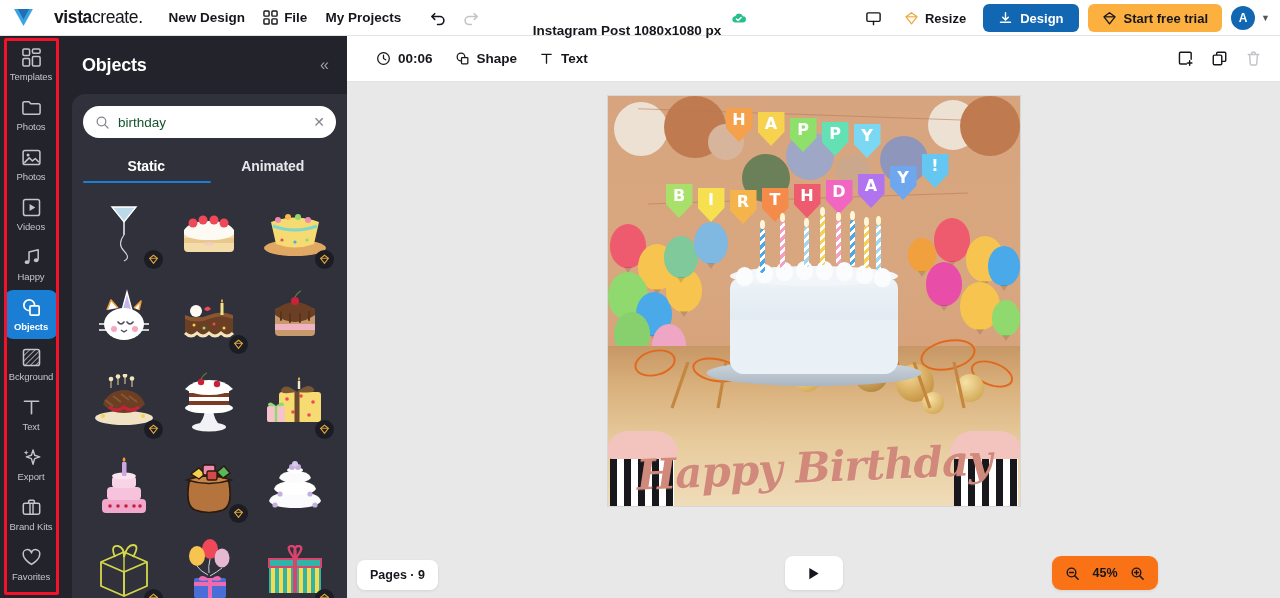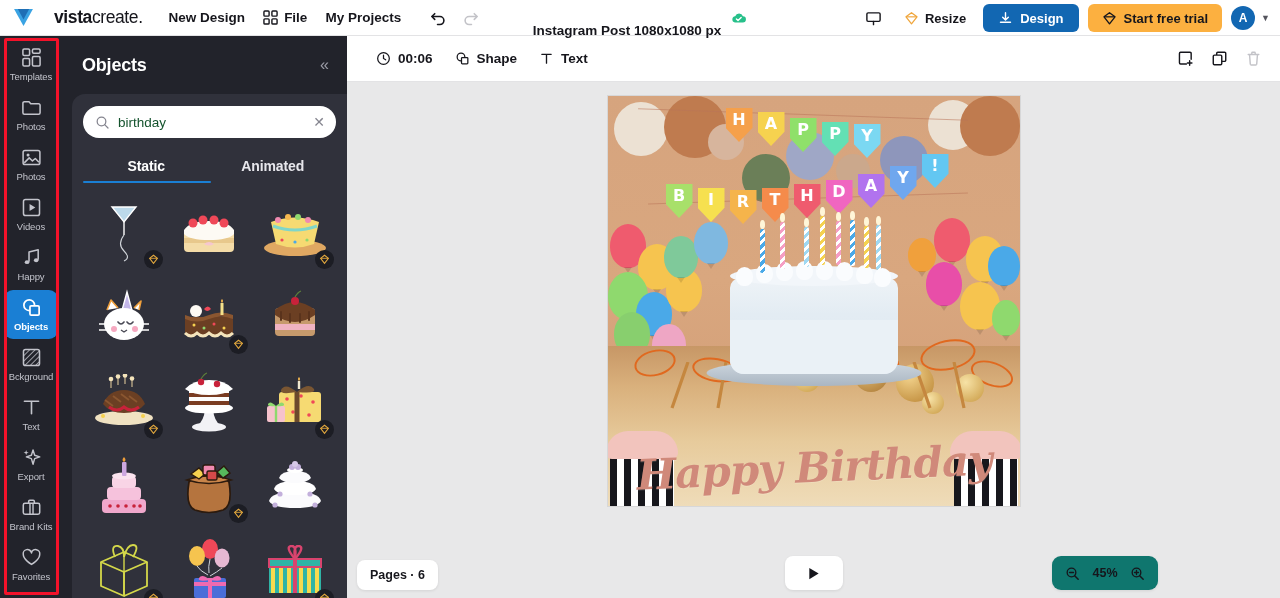--- a/index.html
+++ b/index.html
@@ -187,21 +187,21 @@
     cursor: pointer; box-shadow: 0 1px 3px rgba(0,0,0,0.09);
   }
   .play-btn {
     position: absolute; left: 50%; transform: translateX(-50%); bottom: 8px;
     background: #fff; border-radius: 8px; width: 58px; height: 34px;
     display: flex; align-items: center; justify-content: center; cursor: pointer;
     box-shadow: 0 1px 3px rgba(0,0,0,0.09);
   }
   .zoom-chip {
     position: absolute; right: 122px; bottom: 8px;
-    background: #0f766e; border-radius: 9px; height: 34px;
+    background: #f97316; border-radius: 9px; height: 34px;
     display: flex; align-items: center; gap: 10px; padding: 0 13px;
     box-shadow: 0 1px 3px rgba(0,0,0,0.09);
   }
   .zoom-val { font-size: 12.5px; font-weight: 700; color: #16161c; min-width: 30px; text-align: center; }
   .help-chip {
     position: absolute; right: 10px; bottom: 8px;
     background: #1c1d24; color: #fff; border-radius: 9px; height: 34px;
     display: flex; align-items: center; gap: 8px; padding: 0 15px;
     font-size: 13px; font-weight: 700; cursor: pointer;
   }
@@ -948,21 +948,21 @@
           <div class="stripe-frost"></div>
         </div>
         <div class="stripe-cake" style="right:2px;">
           <div class="stripe-frost"></div>
         </div>
 
         <div class="script-text">Happy Birthday</div>
       </div>
     </div>
 
-    <div class="pages-chip">Pages · 6</div>
+    <div class="pages-chip">Pages · 9</div>
 
     <div class="play-btn">
       <svg width="15" height="15" viewBox="0 0 16 16">
         <polygon points="3.5,2 13.5,8 3.5,14" fill="#16161c"></polygon>
       </svg>
     </div>
 
     <div class="zoom-chip">
       <svg width="15" height="15" viewBox="0 0 18 18">
         <circle cx="7.8" cy="7.8" r="5.2" fill="none" stroke="#16161c" stroke-width="1.6"></circle>

